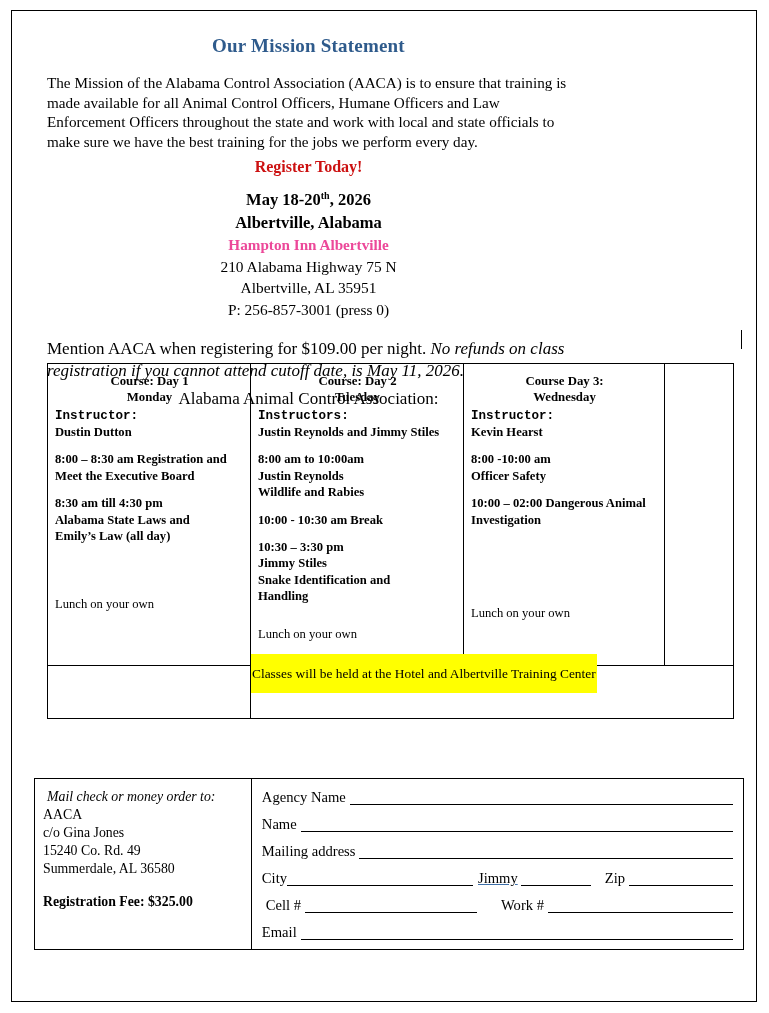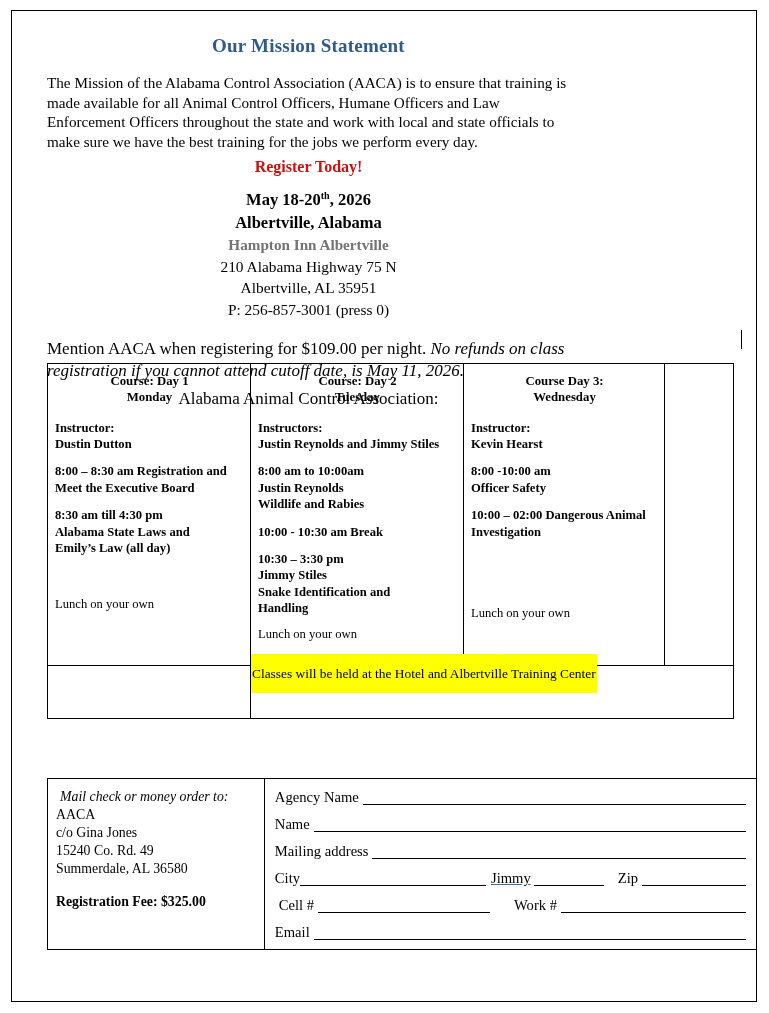--- a/index.html
+++ b/index.html
@@ -74,21 +74,21 @@
   .event-date, .event-city {
     font-weight: bold;
     font-size: 16.5px;
     display: block;
   }
   .event-date sup { font-size: 10px; vertical-align: super; }
   .hotel-link {
     display: block;
     font-weight: bold;
     font-size: 15.2px;
-    color: #737373;
+    color: #ec4899;
     text-decoration: none;
   }
   .event-line { display: block; }
 
   .mention-note {
     margin: 0;
     padding: 18px 38px 0 47px;
     font-size: 17px;
     line-height: 1.28;
   }
@@ -145,21 +145,21 @@
     font-weight: bold;
     font-size: 12.8px;
     line-height: 1.28;
     white-space: pre-line;
   }
   .blk {
     font-weight: bold;
     white-space: pre-line;
     margin-top: 11px;
   }
-  .blk.first { margin-top: 14px; }
+  .blk.first { margin-top: 2px; font-family: Liberation Mono, monospace; }
   .lunch {
     font-weight: normal;
     position: absolute;
     font-size: 12.6px;
   }
   .lunch-a { left: 7px; top: 232px; }
   .lunch-b { left: 7px; top: 262px; }
   .lunch-c { left: 7px; top: 241px; }
 
   .note-row td { height: 52px; }
@@ -169,21 +169,21 @@
     font-size: 13.4px;
   }
   .hl {
     background: #ffff00;
     padding: 12px 1px;
   }
 
   
   #reg-box {
     position: absolute;
-    left: 47px;
+    left: 34px;
     top: 778px;
     width: 710px;
     height: 172px;
     border: 1.1px solid #000;
     box-sizing: border-box;
     display: flex;
   }
   #reg-left {
     width: 229px;
     border-right: 1.1px solid #000;

